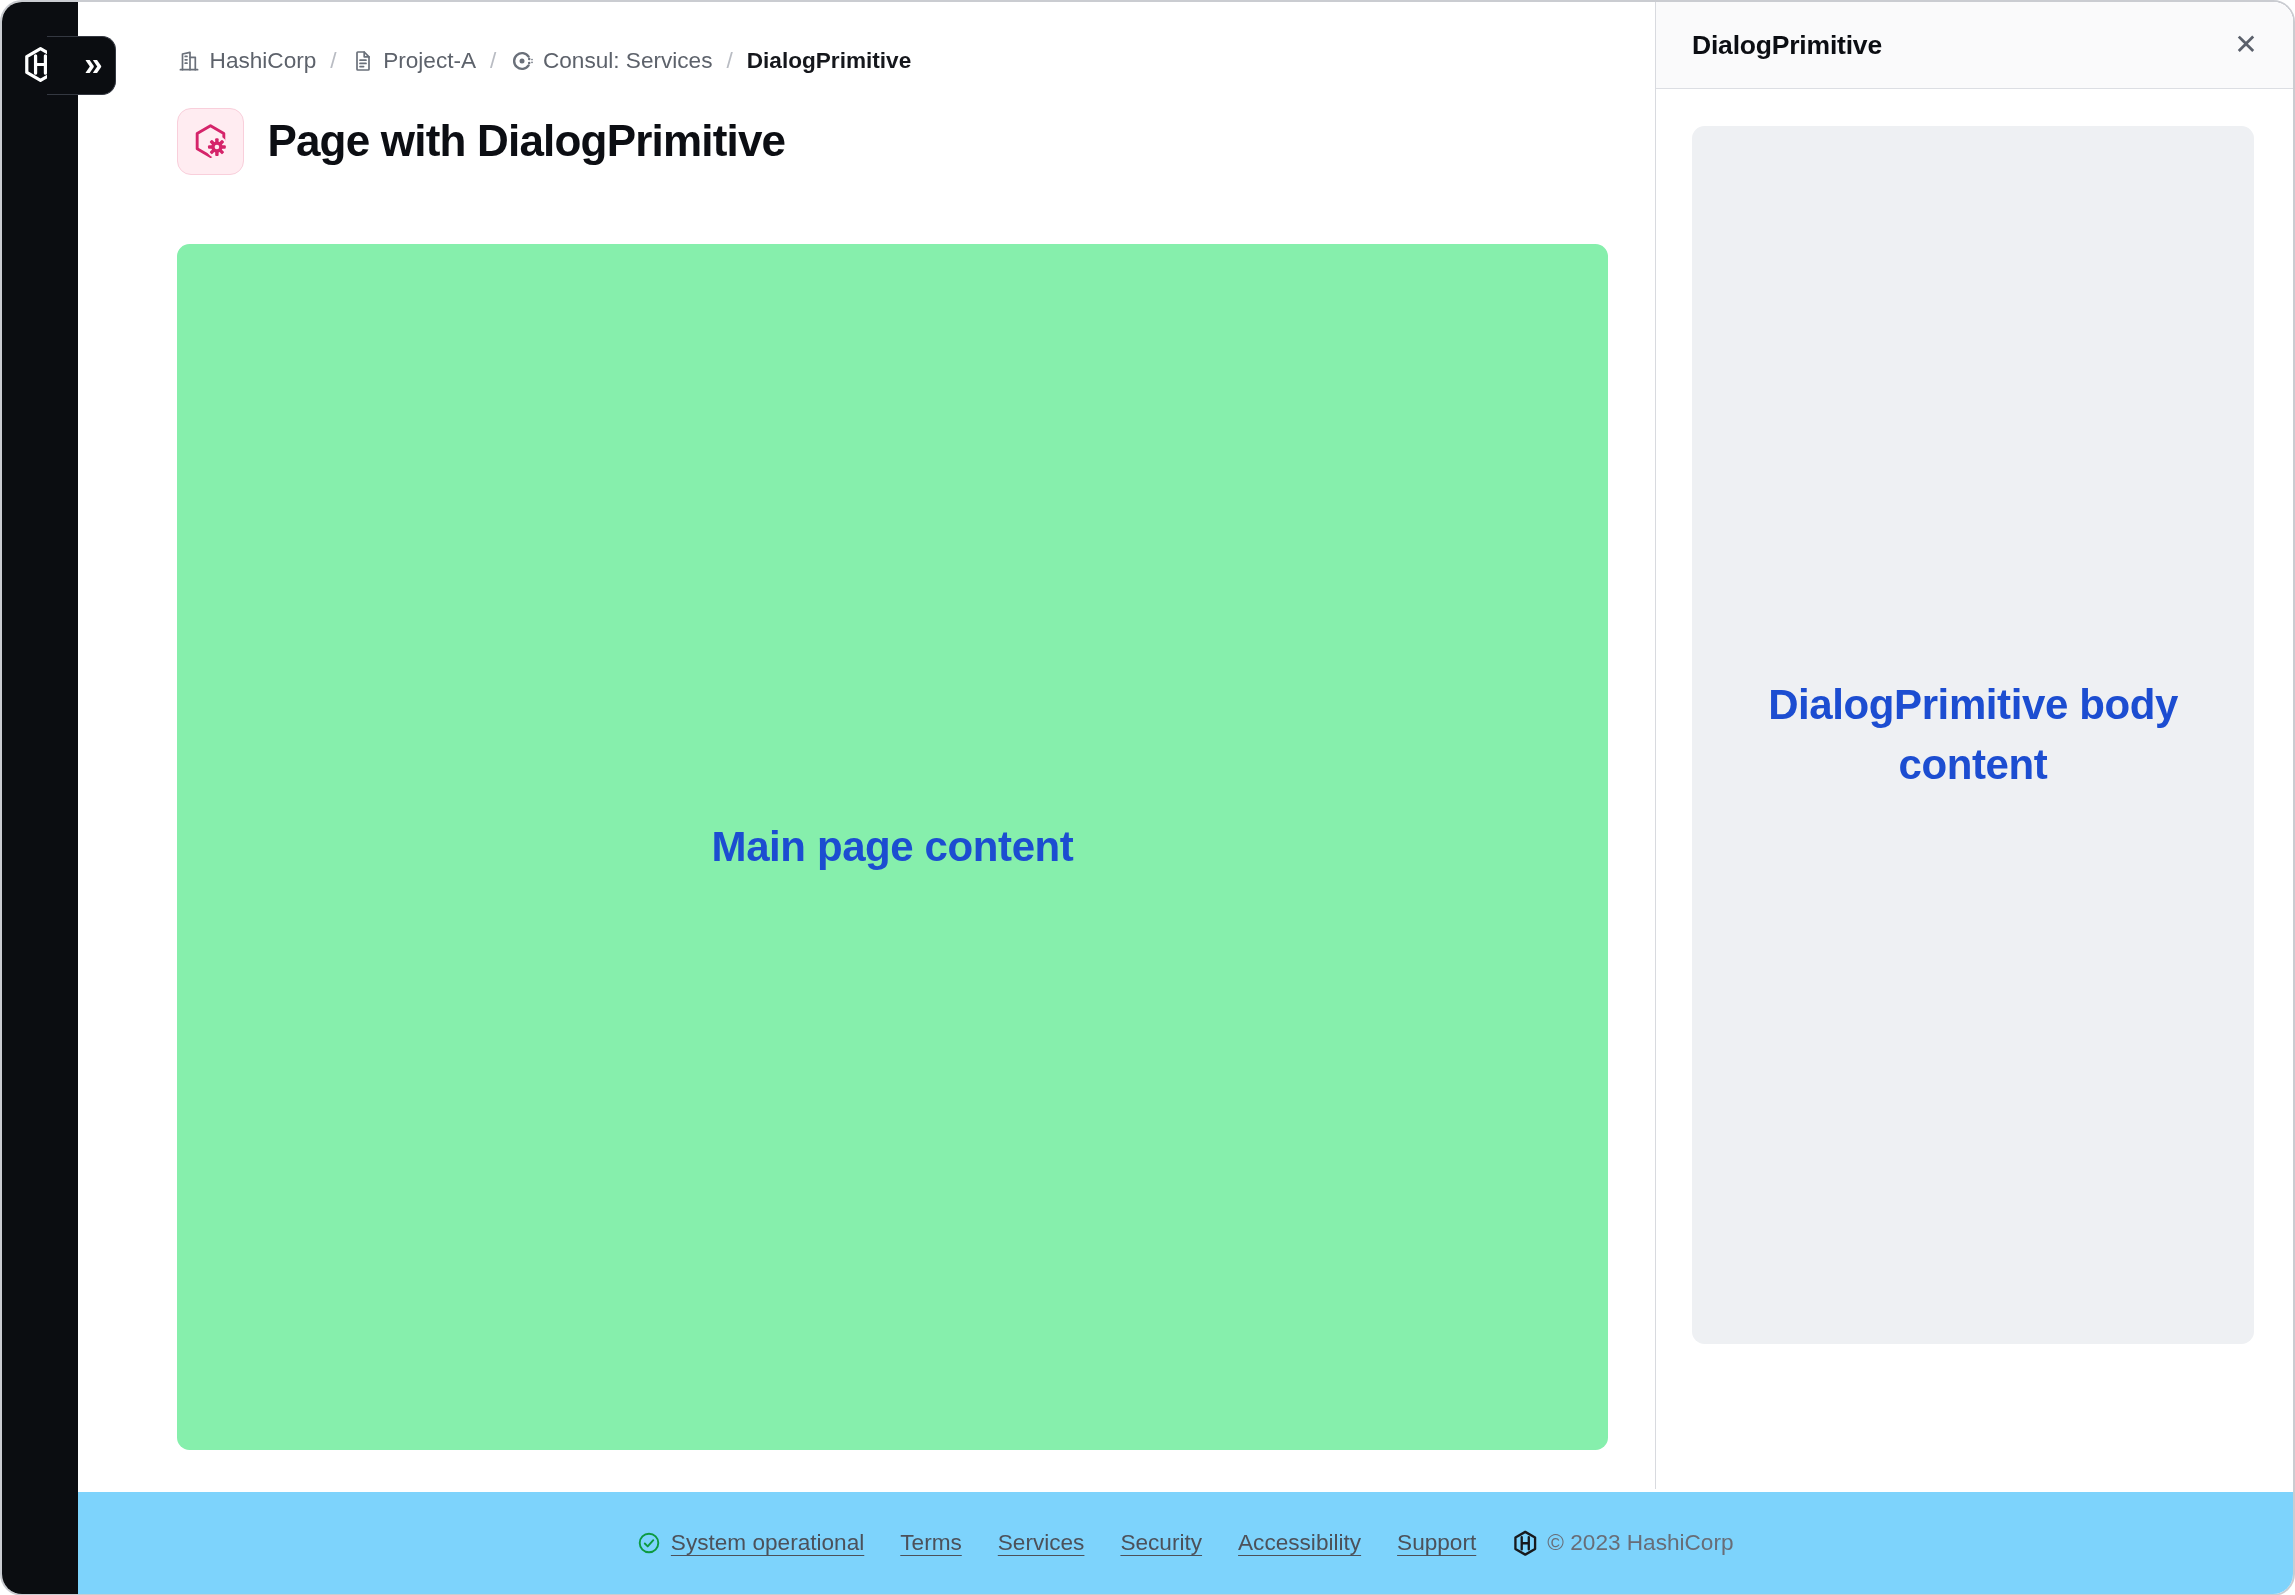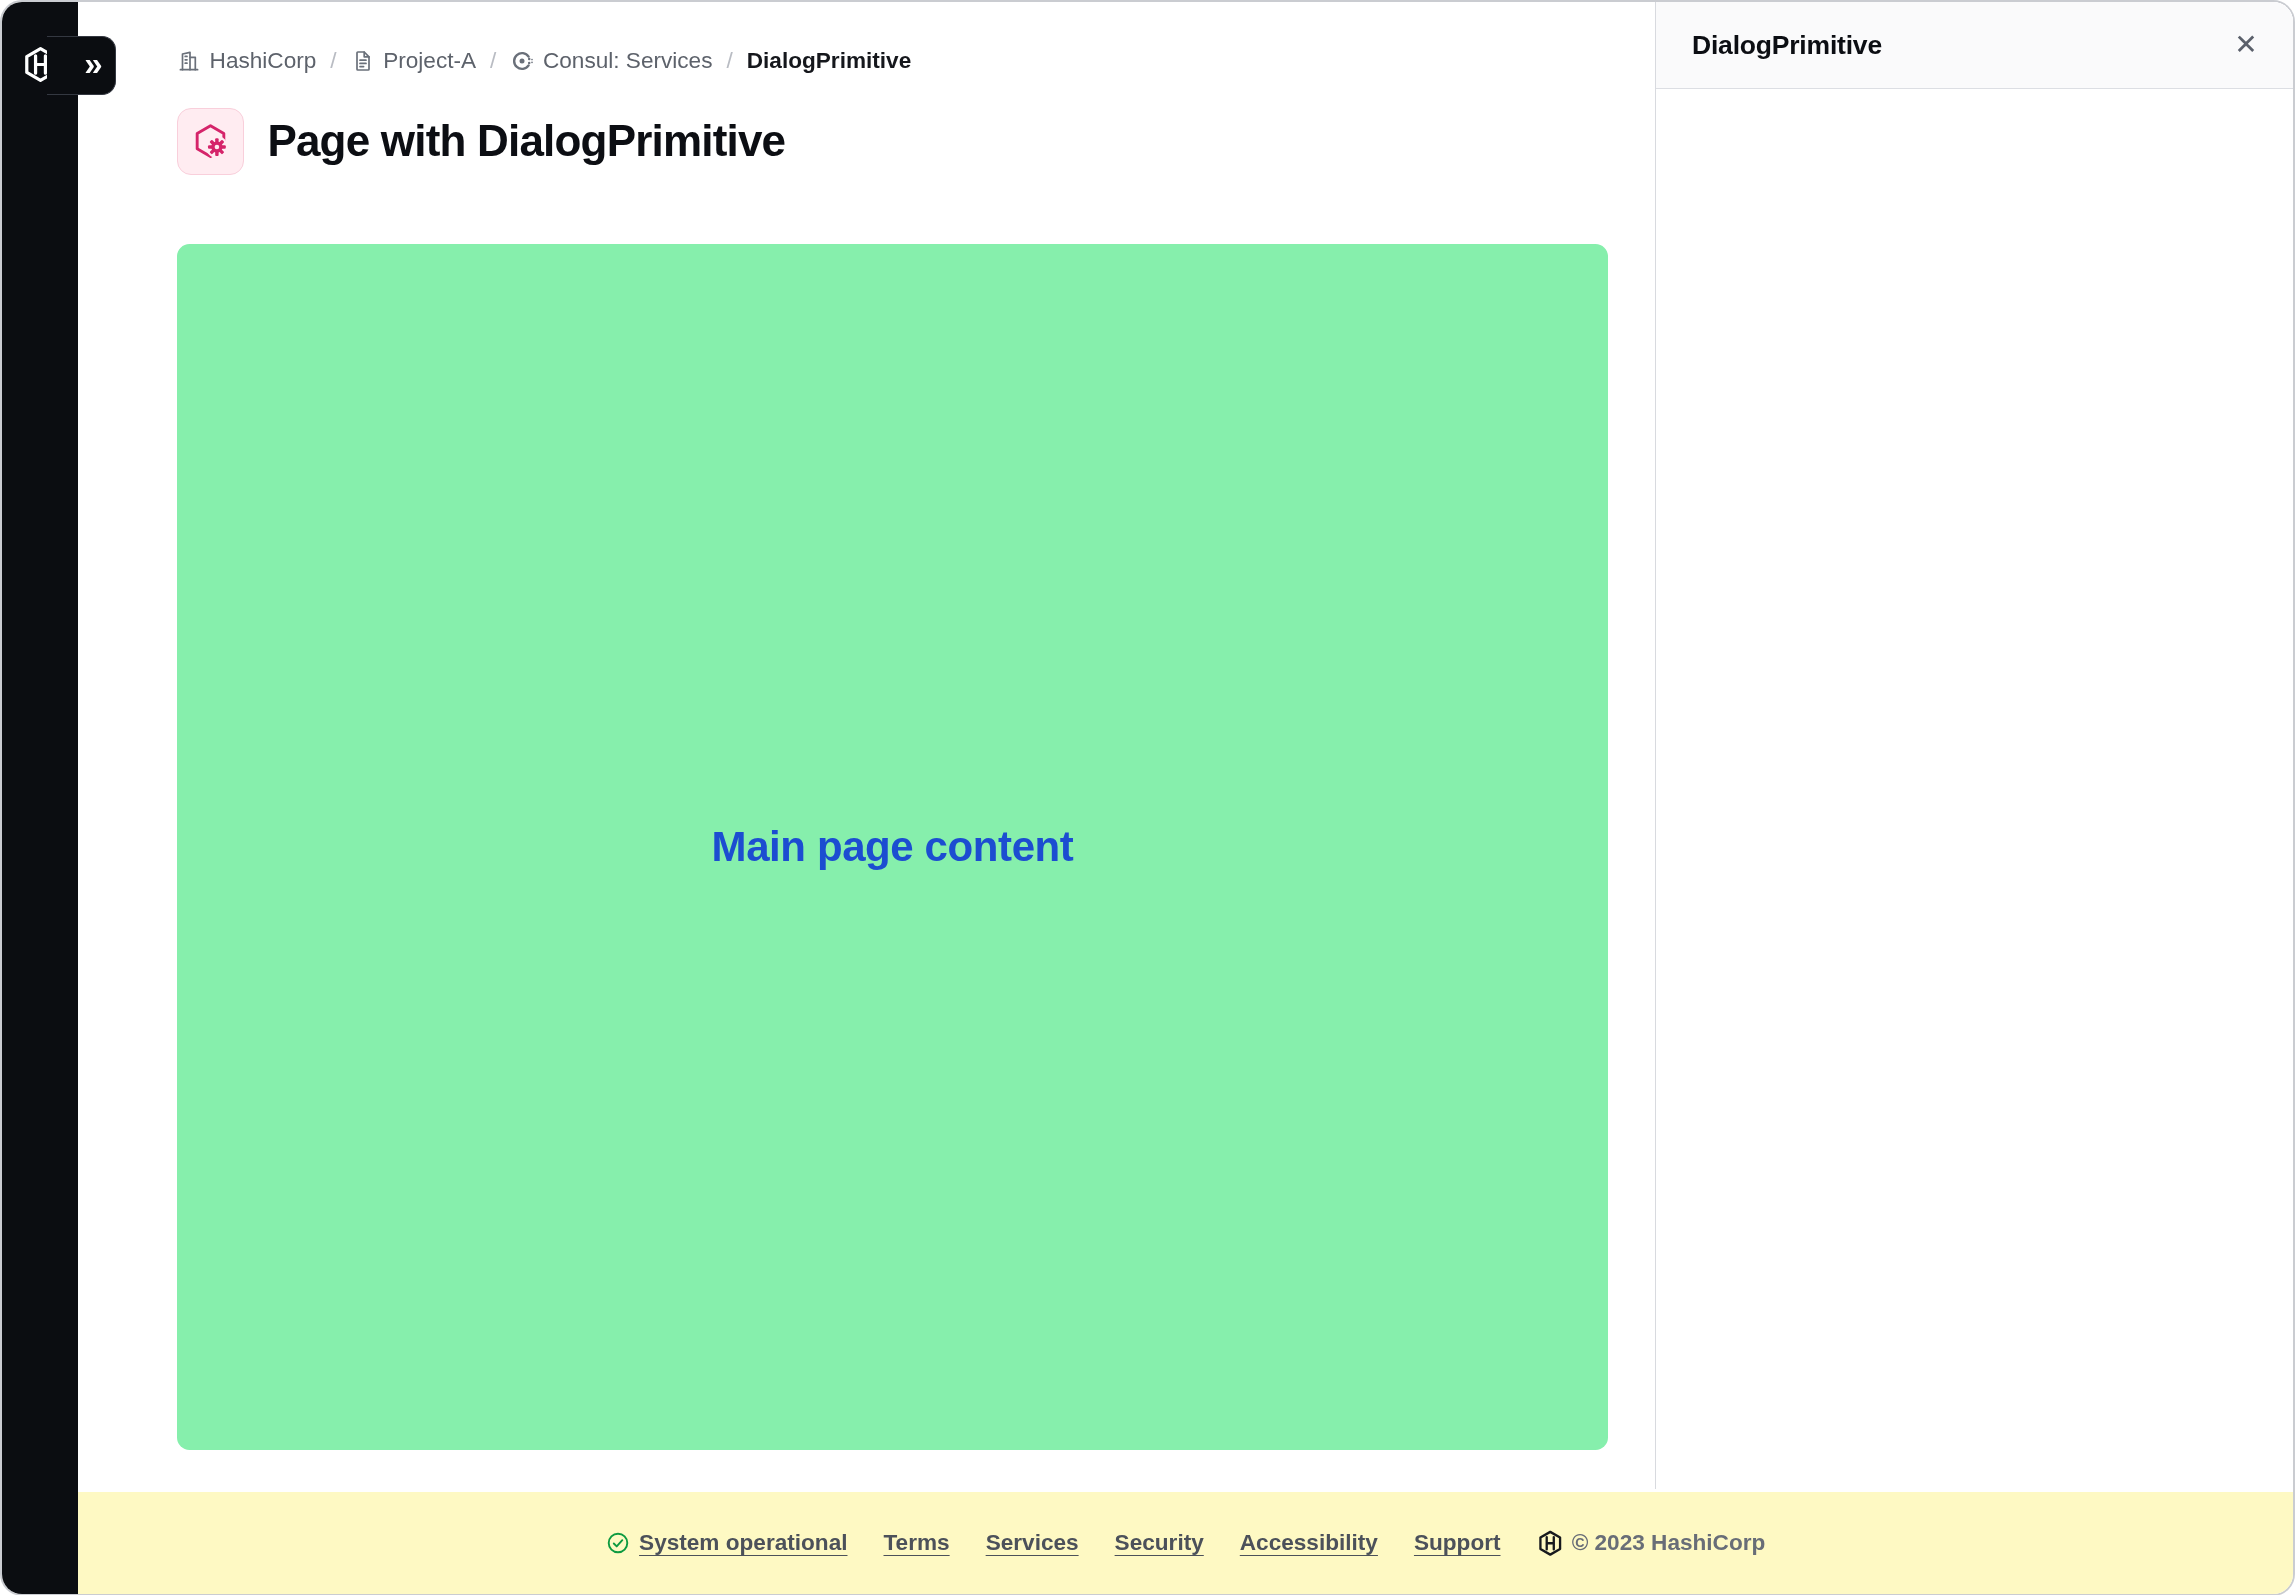--- a/index.html
+++ b/index.html
@@ -38,21 +38,21 @@
   .dialog-panel{position:absolute;right:0;top:0;width:638px;height:1487px;background:#ffffff;border-left:1.6px solid #d8dadf;}
   .dialog-header{position:absolute;top:0;left:0;right:0;height:87px;background:#fafafb;border-bottom:1.6px solid #dcdee3;display:flex;align-items:center;justify-content:space-between;padding:0 26.5px 0 36px;}
   .dialog-title{font-size:26.5px;font-weight:700;color:#0c0e13;letter-spacing:-0.2px;}
   .close-btn{width:41px;height:41px;display:flex;align-items:center;justify-content:center;background:none;border:none;color:#5b606b;font-size:28px;line-height:1;cursor:pointer;padding:0;font-family:inherit;}
   .dialog-body{position:absolute;top:87px;bottom:104px;left:0;right:0;background:#ffffff;padding:37px 39px 41px 36px;}
   .dialog-box{height:100%;background:#eef0f3;border-radius:12.5px;display:flex;align-items:center;justify-content:center;text-align:center;}
   .dialog-box .blue-big{max-width:452px;}
   .dialog-footer{position:absolute;bottom:0;left:0;right:0;height:104px;background:#fafafb;border-top:1.6px solid #dcdee3;display:flex;align-items:center;padding:0 36px;}
   .primary-btn{height:53px;padding:0 26.5px;background:#1060ff;border:1.6px solid #0b53e0;border-radius:7.8px;color:#ffffff;font-size:23.4px;font-weight:500;font-family:inherit;cursor:pointer;display:flex;align-items:center;}
   
-  .app-footer{position:absolute;left:76px;right:0;top:1490px;bottom:0;background:#fef9c3;display:flex;align-items:center;justify-content:center;gap:36px;font-size:22.6px;color:#4c515a;white-space:nowrap;font-weight:bold;}
+  .app-footer{position:absolute;left:76px;right:0;top:1490px;bottom:0;background:#7dd3fc;display:flex;align-items:center;justify-content:center;gap:36px;font-size:22.6px;color:#4c515a;white-space:nowrap;}
   .footer-status{display:flex;align-items:center;gap:9.4px;cursor:pointer;}
   .check-ic{width:24px;height:24px;color:#0d9a40;flex:none;}
   .footer-link{color:#4c515a;text-decoration:underline;text-underline-offset:4.7px;text-decoration-thickness:1.2px;cursor:pointer;}
   .footer-brand{display:flex;align-items:center;gap:8.6px;color:#686d77;}
   .brand-ic{width:26.5px;height:26.5px;color:#17191d;flex:none;}
 </style>
 </head>
 <body>
 
 <div class="screen">
@@ -135,20 +135,25 @@
       </div>
     </div>
 
     <aside class="dialog-panel">
       <div class="dialog-header">
         <span class="dialog-title">DialogPrimitive</span>
         <button class="close-btn">
           <span>✕</span>
         </button>
       </div>
+      <div class="dialog-body">
+        <div class="dialog-box">
+          <span class="blue-big">DialogPrimitive body content</span>
+        </div>
+      </div>
     </aside>
   </div>
 
   <footer class="app-footer">
     <a class="footer-status footer-link">
       <svg class="check-ic" viewBox="0 0 24 24" fill="none" stroke="currentColor" stroke-width="1.9" stroke-linecap="round" stroke-linejoin="round">
         <circle cx="12" cy="12" r="9.3"></circle>
           <path d="m7.8 12.5 2.9 2.9 5.6-6.2"></path>
       </svg>
       <span>System operational</span>

